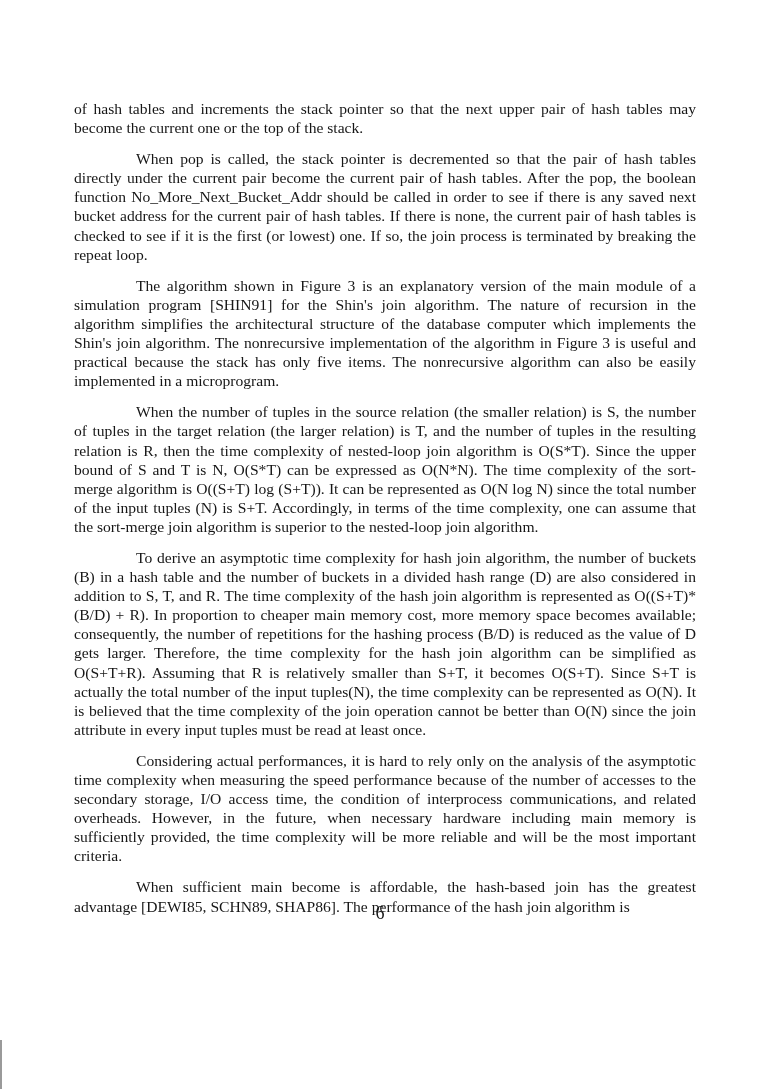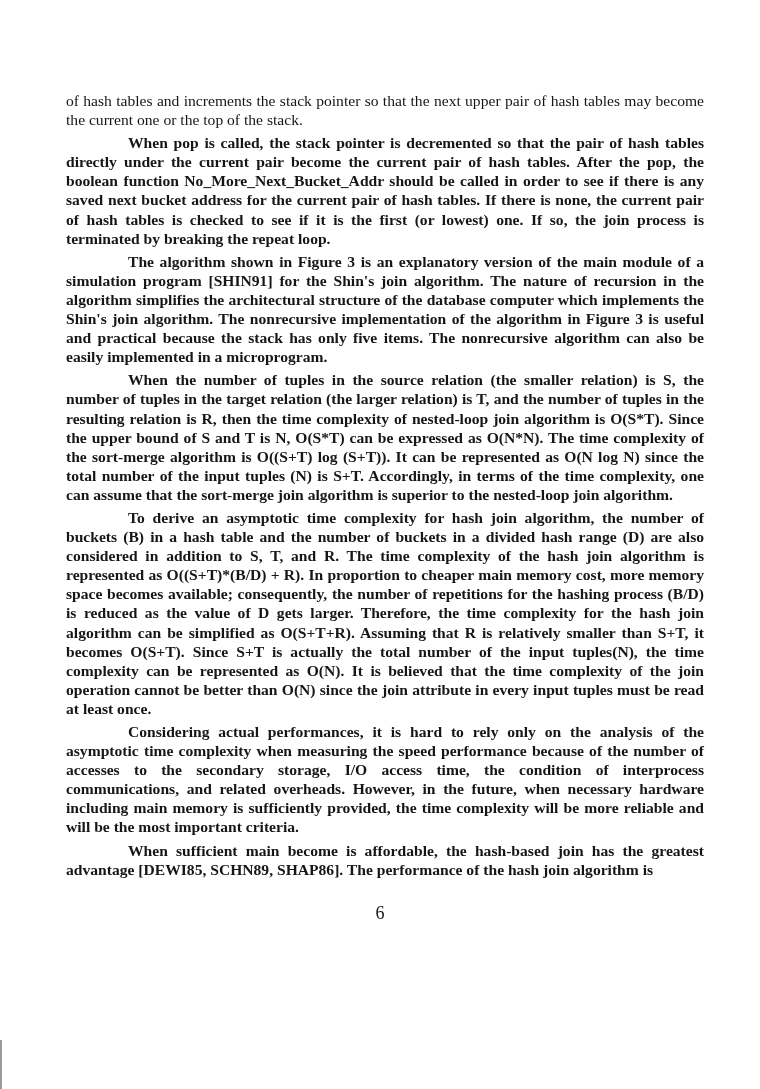--- a/index.html
+++ b/index.html
@@ -1,20 +1,20 @@
 <!DOCTYPE html>
 <html><head>
 <meta charset="utf-8">
 <style>
   html, body { margin: 0; padding: 0; background: #ffffff; }
   body { width: 760px; height: 1089px; position: relative; overflow: hidden; }
   .page { position: absolute; left: 62px; top: 87px; width: 646px;
     font-family: "Liberation Serif", serif; font-size: 15.6px; line-height: 19.1px; color: #161616; }
-  .p { margin: 4px; text-align: justify; }
-  .p.indent { text-indent: 62px; font-weight: bold; }
+  .p { margin: 12px; text-align: justify; }
+  .p.indent { text-indent: 62px; }
   .heading { text-align: center; margin: 31px 0 31px 0; font-size: 15.6px; }
   .pagenum { position: absolute; left: 0; width: 760px; top: 903px; text-align: center;
     font-family: "Liberation Serif", serif; font-size: 18px; color: #161616; }
   .scan-edge { position: absolute; left: 0; top: 1040px; width: 2px; height: 49px; background: #9a9a9a; }
 </style>
 </head>
 <body>
 
 <div class="page">
   <p class="p">of hash tables and increments the stack pointer so that the next upper pair of hash tables may become the current one or the top of the stack.</p>

